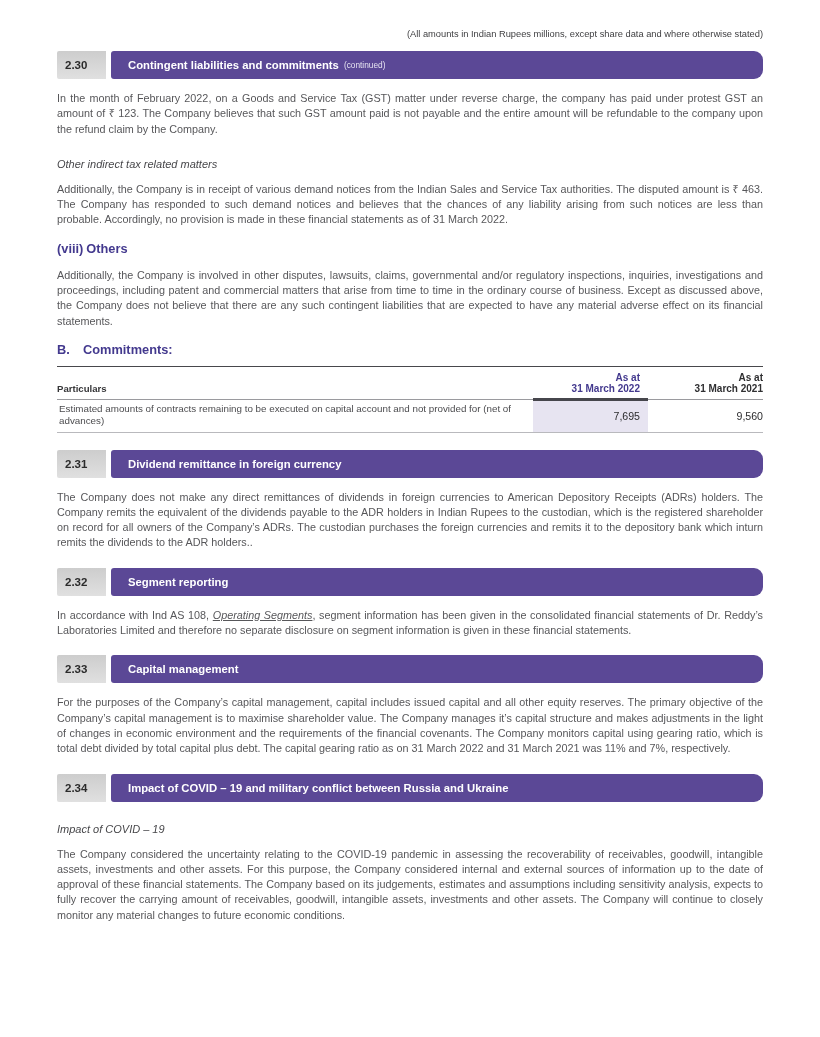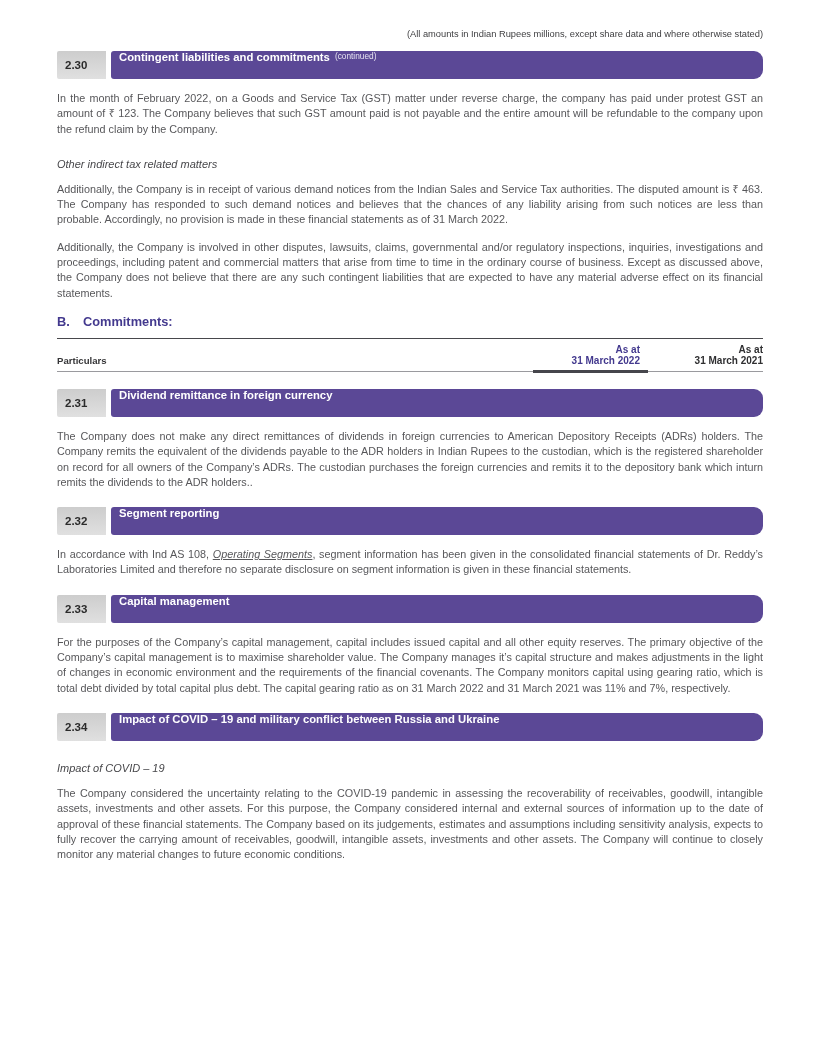--- a/index.html
+++ b/index.html
@@ -39,22 +39,22 @@
     background:linear-gradient(180deg,#cdcdcd,#e0e0e0);
     display:flex; align-items:center;
     padding-left:8px;
     font-size:11.5px; font-weight:bold; color:#2b2b2b;
     border-radius:2px 0 0 2px;
   }
   .sec-title {
     flex:1; margin-left:5px;
     background:#5b4896;
     border-radius:3px 9px 9px 3px;
-    display:flex; 
-    padding-left:8px;
+    display:flex; align-items:center;
+    padding-left:17px;
   }
   .sec-title-text { color:#ffffff; font-size:11.3px; font-weight:bold; }
   .sec-suffix { color:#e6e3f1; font-size:8.3px; margin-left:5px; }
 
   .para {
     margin-top:12px;
     font-size:10.8px; line-height:15.3px;
     text-align:justify;
     color:#57575a;
   }
@@ -115,39 +115,47 @@
         <span class="sec-suffix">(continued)</span>
       </div>
     </div>
 
     <p class="para">In the month of February 2022, on a Goods and Service Tax (GST) matter under reverse charge, the company has paid under protest GST an amount of ₹ 123. The Company believes that such GST amount paid is not payable and the entire amount will be refundable to the company upon the refund claim by the Company.</p>
 
     <div class="italic-sub">Other indirect tax related matters</div>
 
     <p class="para">Additionally, the Company is in receipt of various demand notices from the Indian Sales and Service Tax authorities. The disputed amount is ₹ 463. The Company has responded to such demand notices and believes that the chances of any liability arising from such notices are less than probable. Accordingly, no provision is made in these financial statements as of 31 March 2022.</p>
 
+    <div class="purple-heading">
+      <span class="others-prefix">(viii)</span><span>Others</span>
+    </div>
 
     <p class="para">Additionally, the Company is involved in other disputes, lawsuits, claims, governmental and/or regulatory inspections, inquiries, investigations and proceedings, including patent and commercial matters that arise from time to time in the ordinary course of business. Except as discussed above, the Company does not believe that there are any such contingent liabilities that are expected to have any material adverse effect on its financial statements.</p>
 
     <div class="purple-heading">
       <span class="commit-letter">B.</span><span>Commitments:</span>
     </div>
 
     <div class="commit-table">
       <div class="t-head">
         <div class="th-part">Particulars</div>
         <div class="th-col th-2022">
           <span>As at</span>
           <span>31 March 2022</span>
         </div>
         <div class="th-col th-2021">
           <span>As at</span>
           <span>31 March 2021</span>
         </div>
         <div class="dark-underline"></div>
+      </div>
+      <div class="t-row">
+        <div class="td-label">Estimated amounts of contracts remaining to be executed on capital account and not provided for (net of advances)</div>
+        <div class="td-val td-2022">7,695</div>
+        <div class="td-val td-2021">9,560</div>
       </div>
     </div>
 
     <div class="sec-bar mt-lg">
       <div class="sec-num">2.31</div>
       <div class="sec-title">
         <span class="sec-title-text">Dividend remittance in foreign currency</span>
       </div>
     </div>
 

